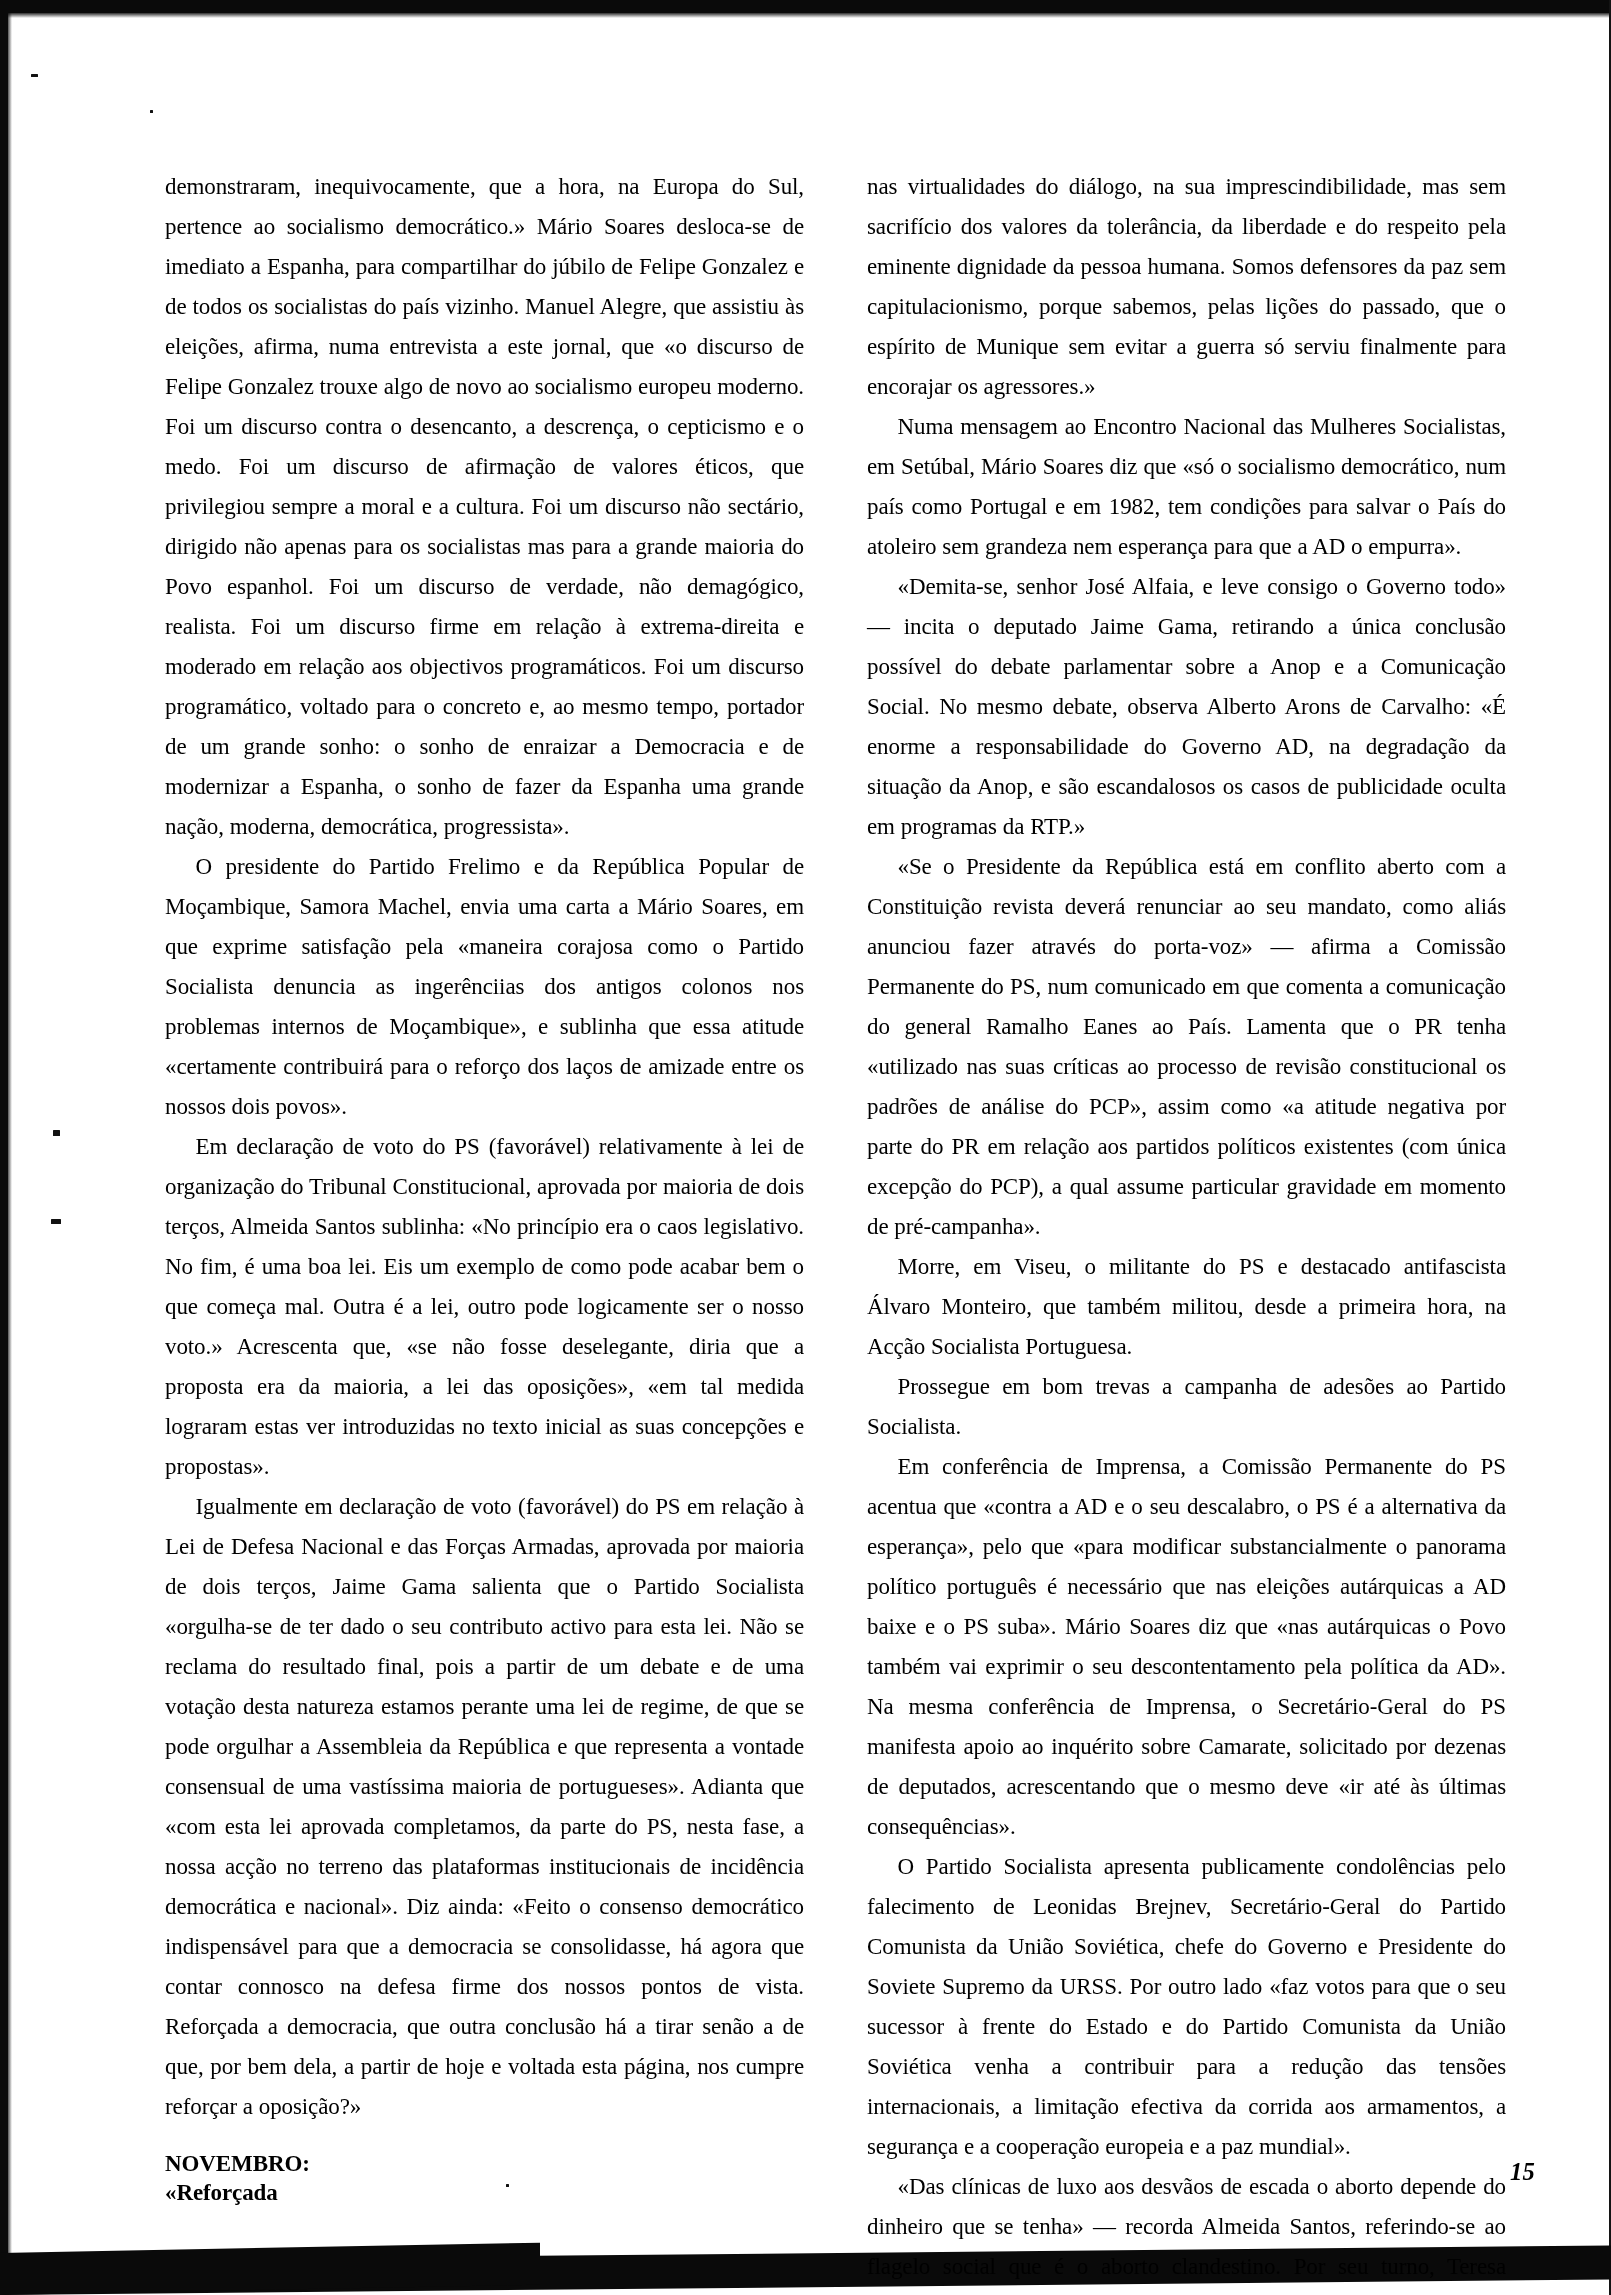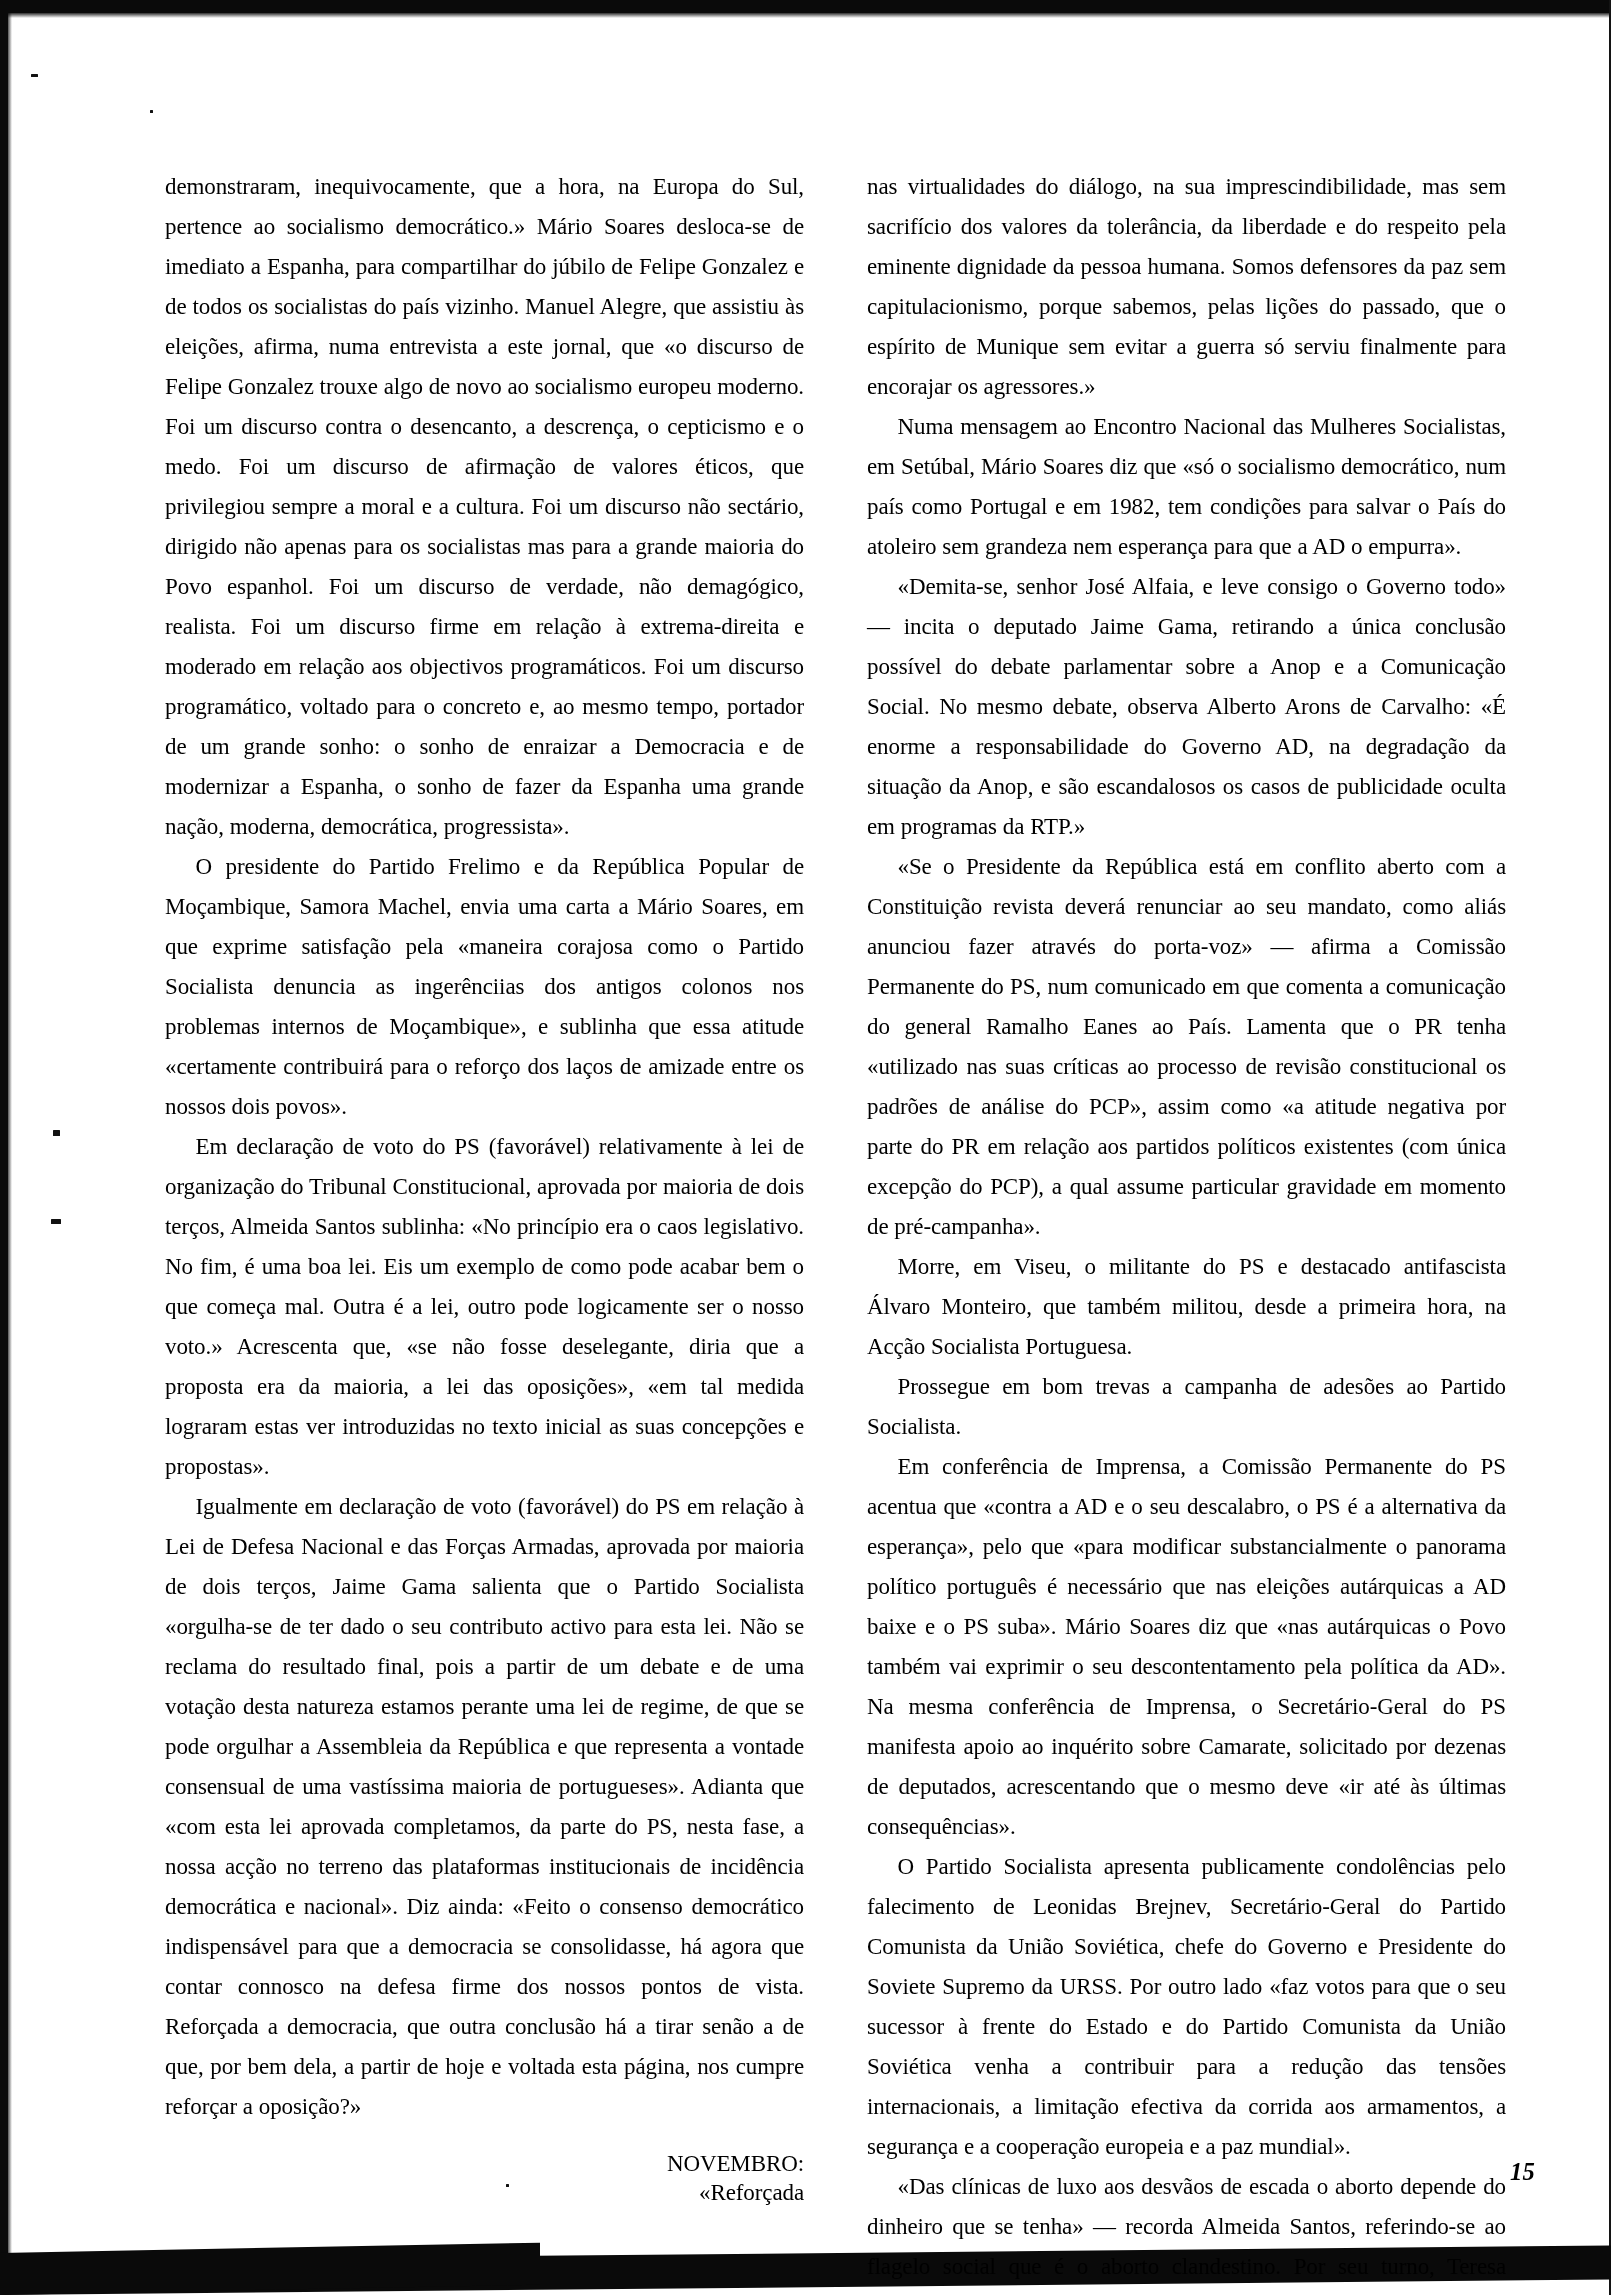--- a/index.html
+++ b/index.html
@@ -106,22 +106,22 @@
   .col p.last-line-left { text-align-last: left; }
 
   
   .heading-block {
     margin-top: 21.6px;
     margin-bottom: 4.9px;
   }
   .heading-block .hl {
     font-size: 23px;
     line-height: 29.5px;
-    font-weight: normal;
-    text-align: right;
+    font-weight: bold;
+    text-align: left;
     text-indent: 0;
     letter-spacing: -0.1px;
   }
 
   .page-number {
     position: absolute;
     right: 77px;
     bottom: 109px;
     font-size: 24.6px;
     font-weight: bold;

